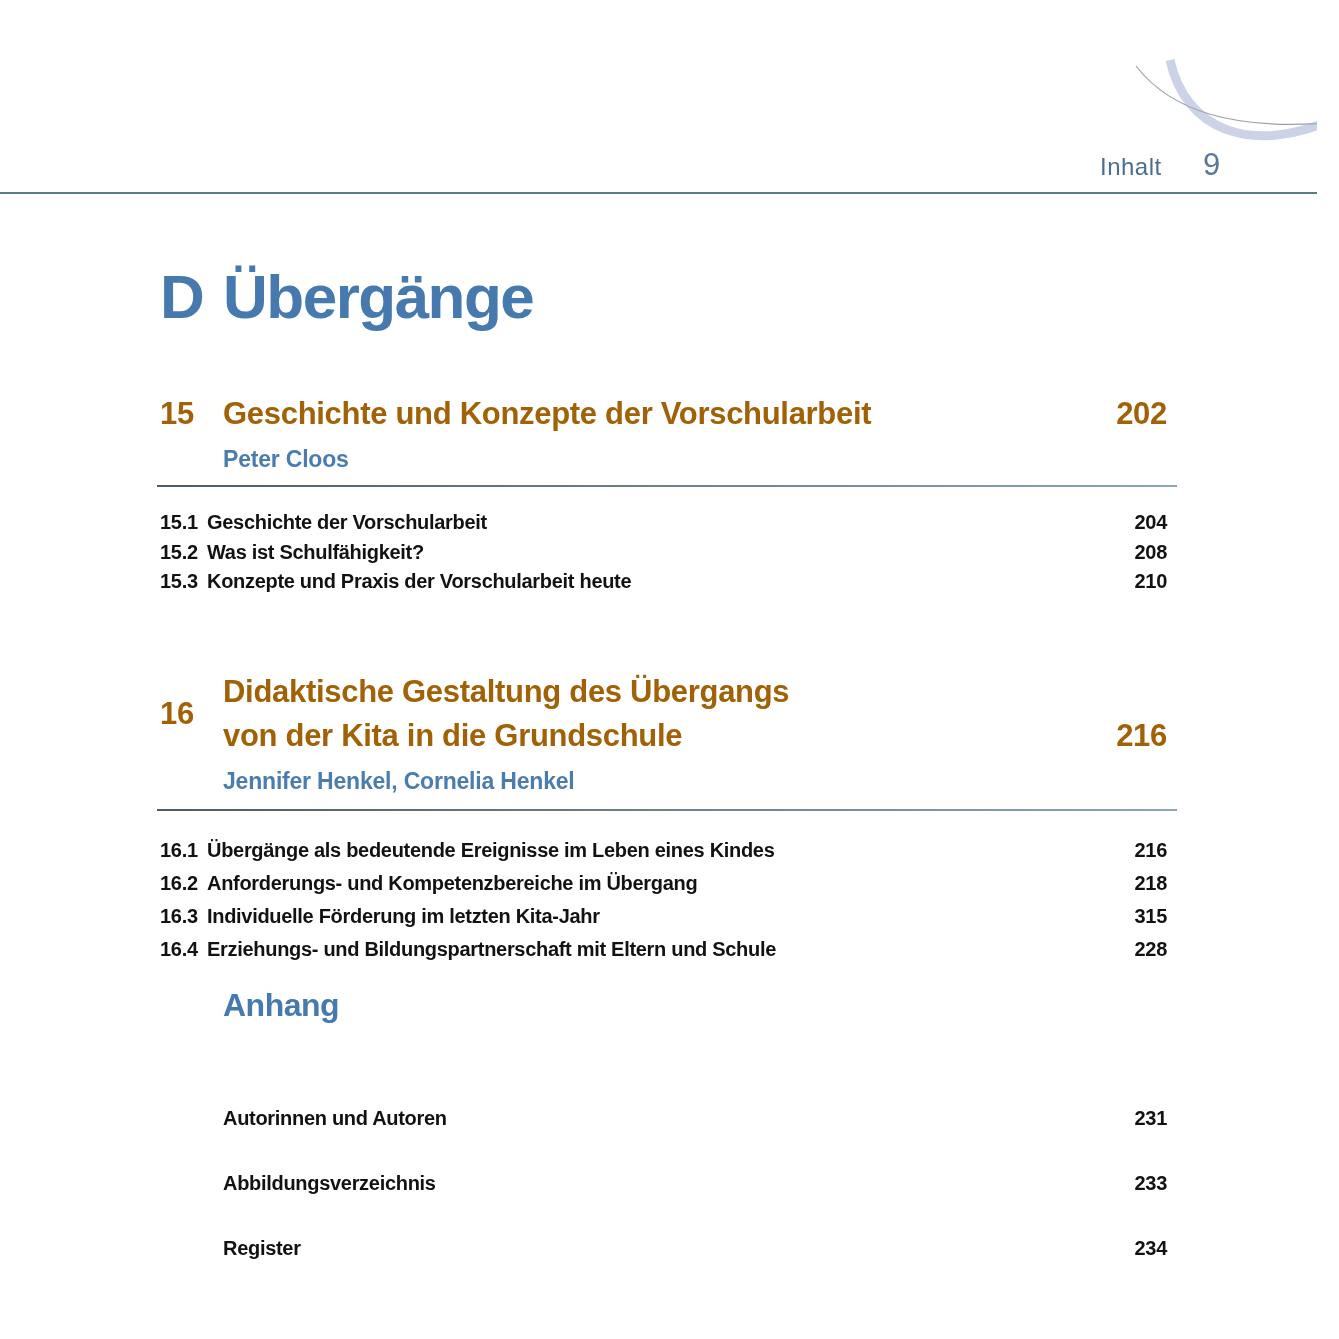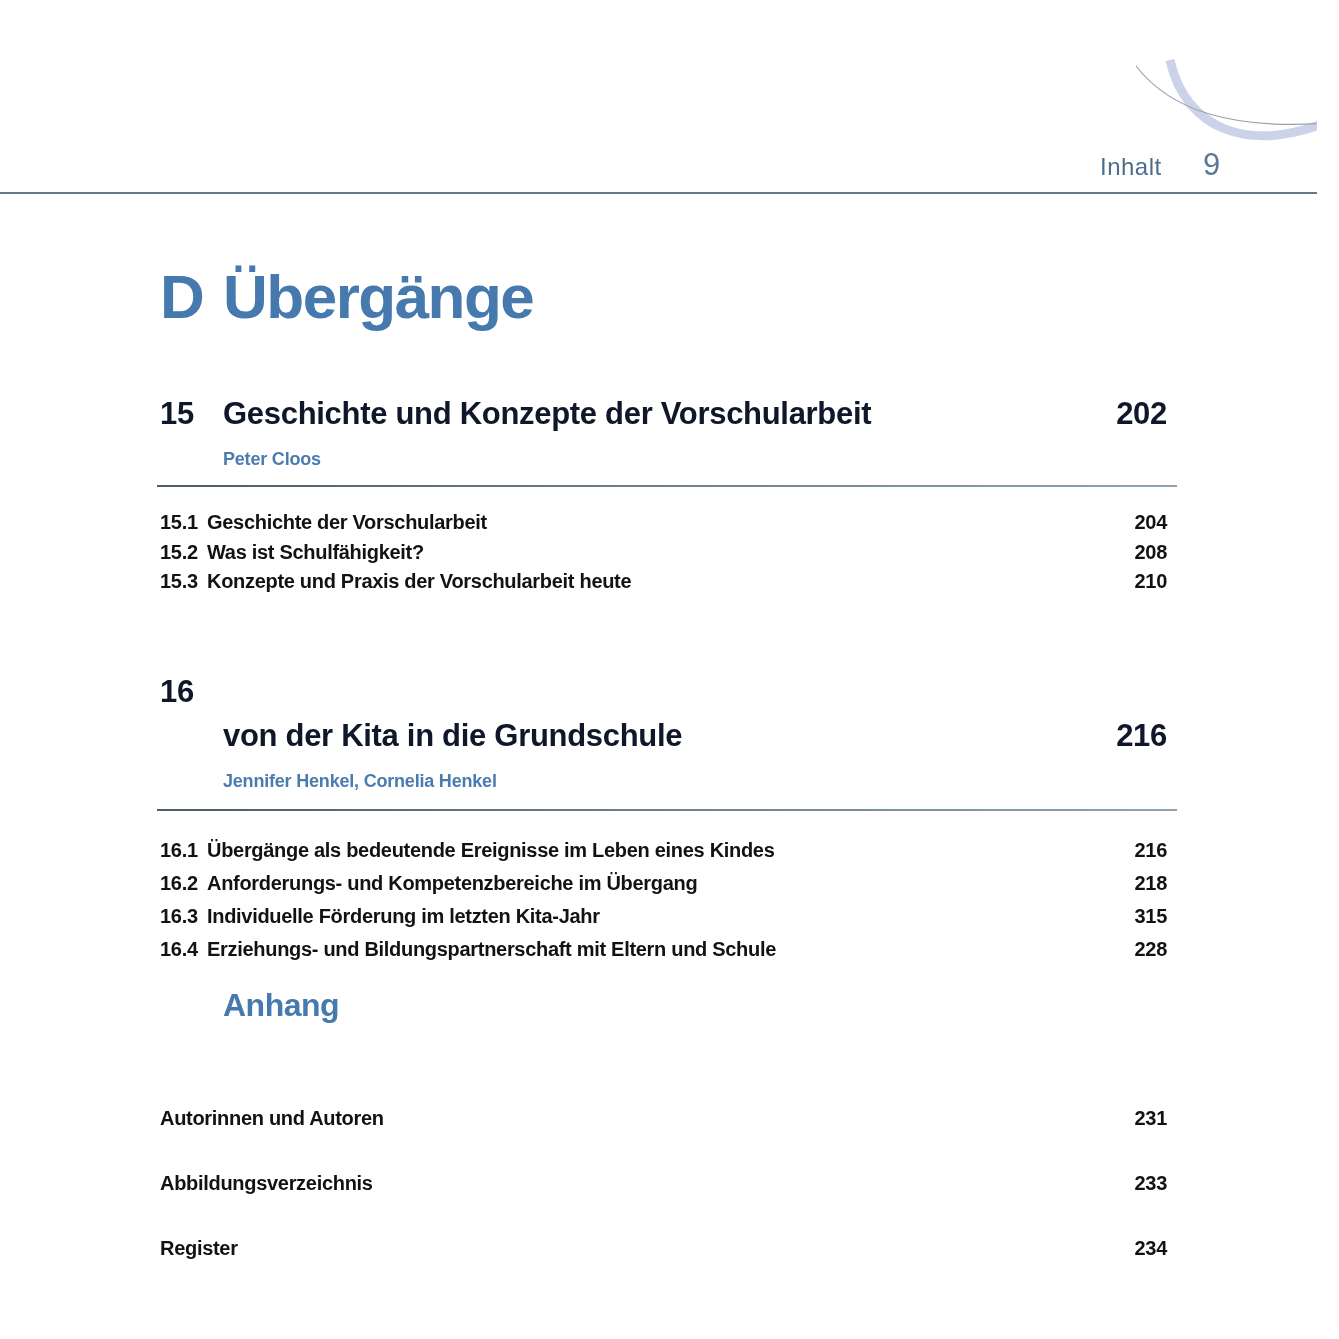--- a/index.html
+++ b/index.html
@@ -38,34 +38,34 @@
   .part-title {
     position: absolute; top: 262px; left: 0; right: 0;
     font-size: 62px; line-height: 70px; font-weight: 700;
     color: #4679ad; letter-spacing: -1.5px;
     display: flex;
   }
   .part-letter { display: inline-block; width: 63px; flex-shrink: 0; }
 
   .sec-row {
     position: absolute; left: 0; right: 0;
-    display: flex; align-items: flex-start;
+    display: flex; align-items: center;
     font-size: 31px; line-height: 36px; font-weight: 700;
-    color: #0f172a; letter-spacing: -0.3px;
+    color: #a16207; letter-spacing: -0.3px;
   }
   .sec-row.two-line { line-height: 44px; }
   .sec-num { width: 63px; flex-shrink: 0; }
   .sec-title { flex: 1; }
   .sec-title-2l { flex: 1; }
   .sec-page { margin-left: auto; text-align: right; }
   .sec-row.two-line .sec-page { align-self: flex-end; }
 
   .sec-author {
     position: absolute; left: 63px; right: 0;
-    font-size: 18px; line-height: 26px; font-weight: 700;
+    font-size: 23px; line-height: 26px; font-weight: 700;
     color: #4a7cb0; letter-spacing: -0.2px;
   }
   .sec-rule {
     position: absolute; left: -3px; width: 1020px; height: 2px;
     background: linear-gradient(to right, #4f5b66, #8fa5b4);
   }
 
   .sub-row, .app-row {
     position: absolute; left: 0; right: 0;
     display: flex; align-items: flex-start;
@@ -74,21 +74,21 @@
   }
   .sub-num { width: 47px; flex-shrink: 0; }
   .sub-title { flex: 1; padding-right: 20px; }
   .sub-page, .app-page { margin-left: auto; text-align: center; }
 
   .appendix-heading {
     position: absolute; top: 982px; left: 63px;
     font-size: 32px; line-height: 46px; font-weight: 700;
     color: #4679ad; letter-spacing: -0.5px;
   }
-  .app-title { flex: 1; padding-right: 20px; }
+  .app-title { flex: 1; margin-left: 63px; padding-right: 20px; }
 </style>
 </head>
 <body>
 
 <div class="page">
 
   <svg class="deco" viewBox="0 0 249 175" xmlns="http://www.w3.org/2000/svg">
     <path d="M 80,60 C 95,128 158,158 249,117" fill="none" stroke="#ccd3e9" stroke-width="9"></path>
     <path d="M 46,66 C 80,110 142,132 249,122" fill="none" stroke="#9aa0ab" stroke-width="1.2"></path>
   </svg>
@@ -124,21 +124,21 @@
     </div>
     <div class="sub-row" style="top:566px">
       <span class="sub-num">15.3</span>
       <span class="sub-title">Konzepte und Praxis der Vorschularbeit heute</span>
       <span class="sub-page">210</span>
     </div>
 
     <div class="sec-row two-line" style="top:670px">
       <span class="sec-num">16</span>
       <span class="sec-title-2l">
-        <br>
+        <span>Didaktische Gestaltung des Übergangs</span><br>
         <span>von der Kita in die Grundschule</span>
       </span>
       <span class="sec-page">216</span>
     </div>
     <div class="sec-author" style="top:768px">Jennifer Henkel, Cornelia Henkel</div>
     <div class="sec-rule" style="top:809px"></div>
 
     <div class="sub-row" style="top:835px">
       <span class="sub-num">16.1</span>
       <span class="sub-title">Übergänge als bedeutende Ereignisse im Leben eines Kindes</span>

